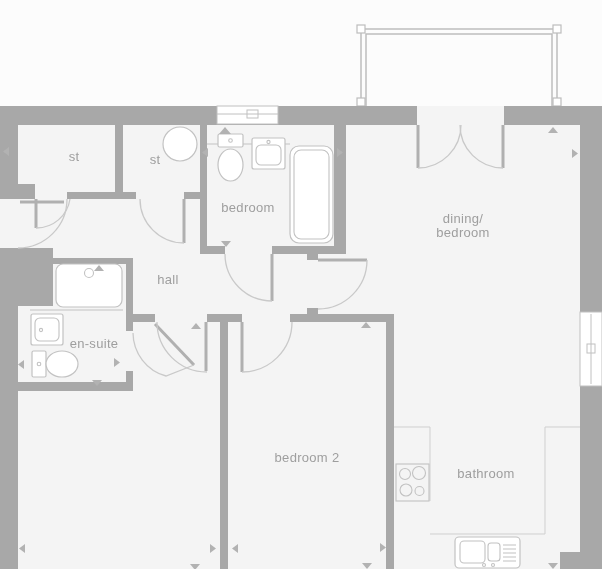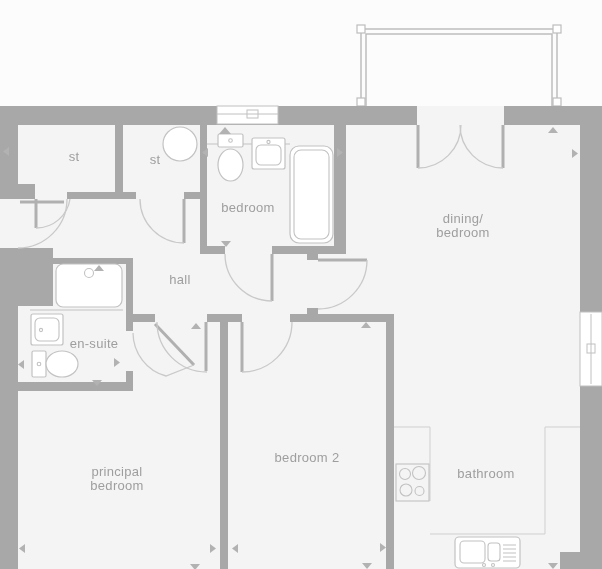--- a/index.html
+++ b/index.html
@@ -233,25 +233,21 @@
     <polygon class="marker" points="238,520 238,529 232,524.5"></polygon>
     <polygon class="marker" points="362,539 372,539 367,545"></polygon>
     <polygon class="marker" points="380,519 380,528 386,523.5"></polygon>
     <polygon class="marker" points="548,539 558,539 553,545"></polygon>
   </g>
 </svg>
 
   <div class="room-label" style="left:74px;top:133px;">st</div>
   <div class="room-label" style="left:155px;top:136px;">st</div>
   <div class="room-label" style="left:248px;top:184px;">bedroom</div>
-  <div class="room-label" style="left:180px;top:256px;">hall</div>
+  <div class="room-label" style="left:168px;top:256px;">hall</div>
   <div class="room-label" style="left:94px;top:320px;">en-suite</div>
   <div class="room-label" style="left:463px;top:202px;">
     <div>dining/</div>
     <div>bedroom</div>
   </div>
-  <div class="room-label" style="left:117px;top:455px;">
-    <div>principal</div>
-    <div>bedroom</div>
-  </div>
   <div class="room-label" style="left:307px;top:434px;">bedroom 2</div>
   <div class="room-label" style="left:486px;top:450px;">bathroom</div>
 </div>
 
 </body></html>

